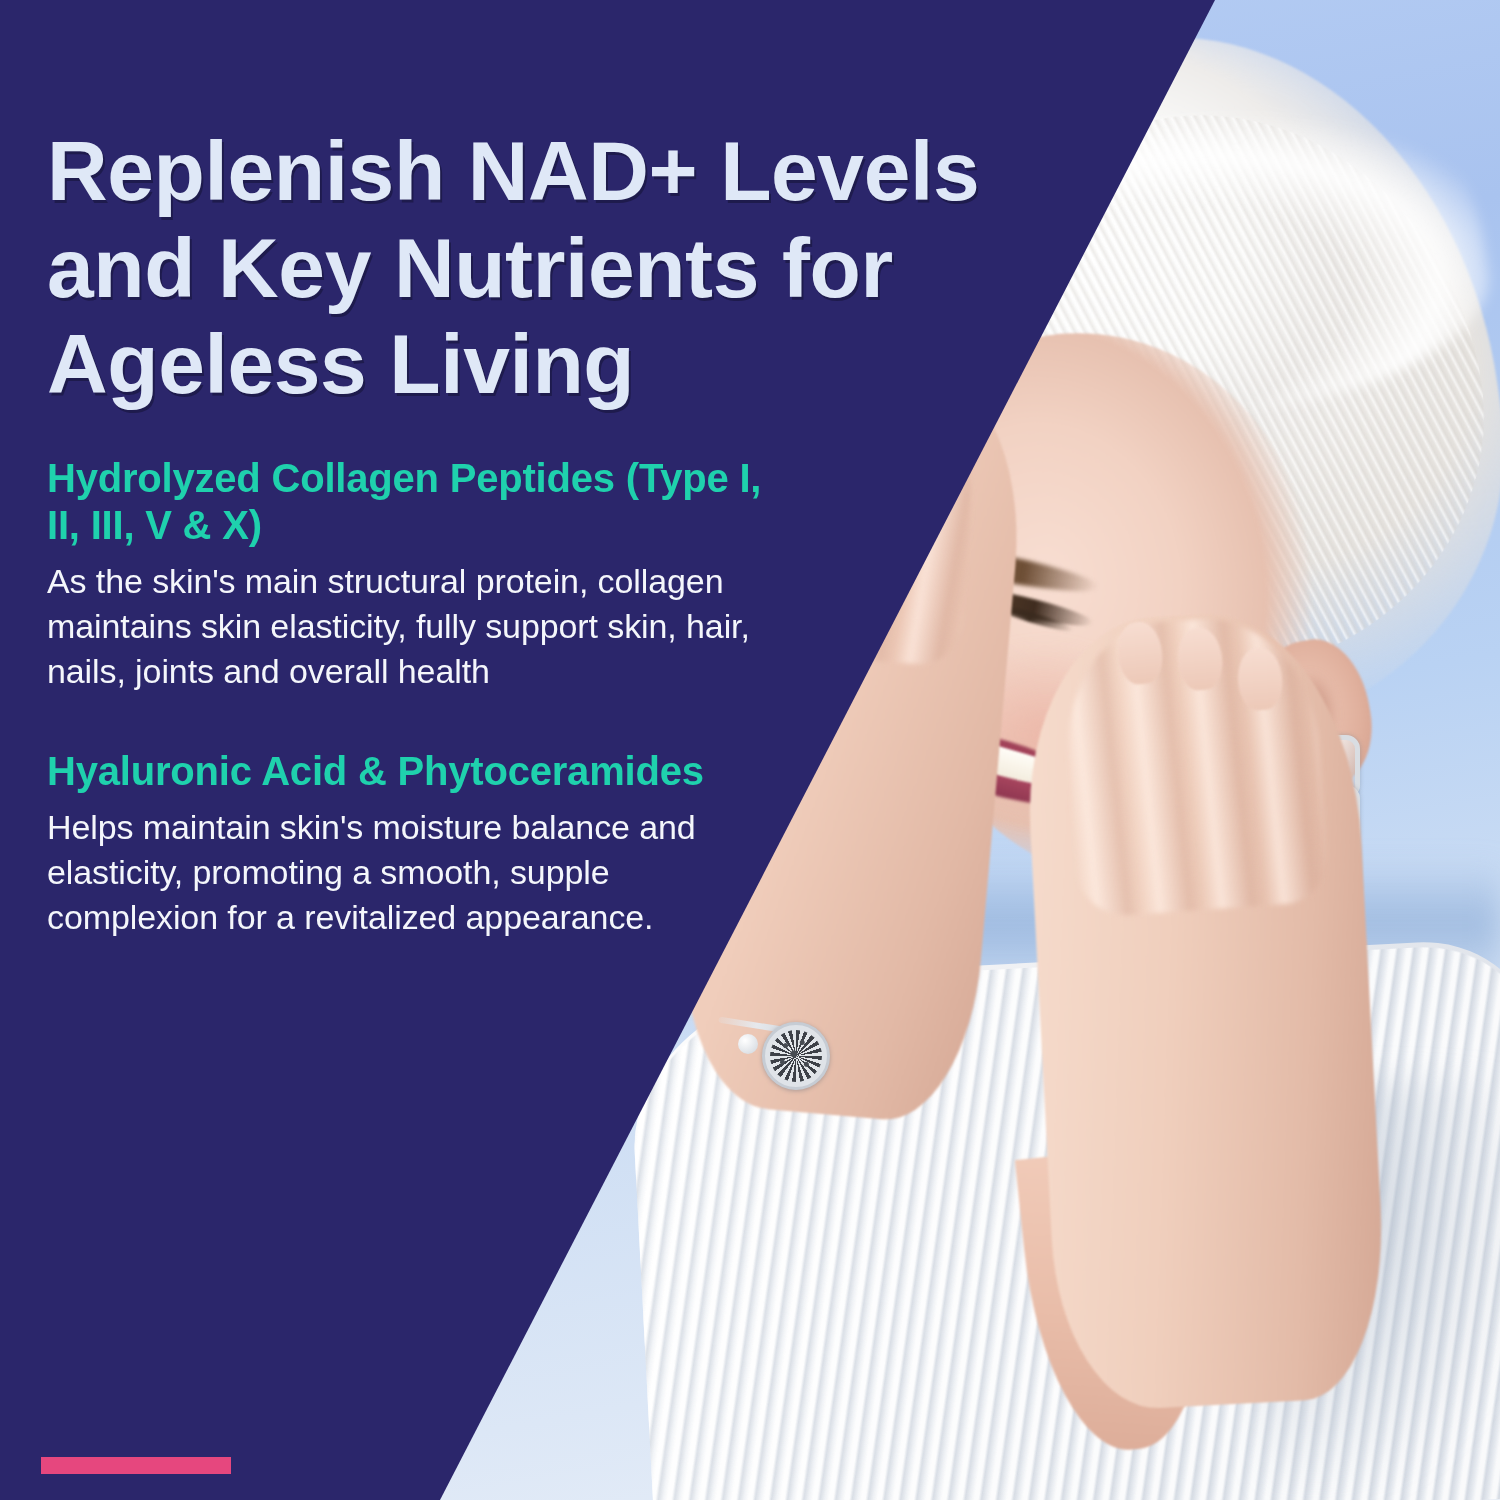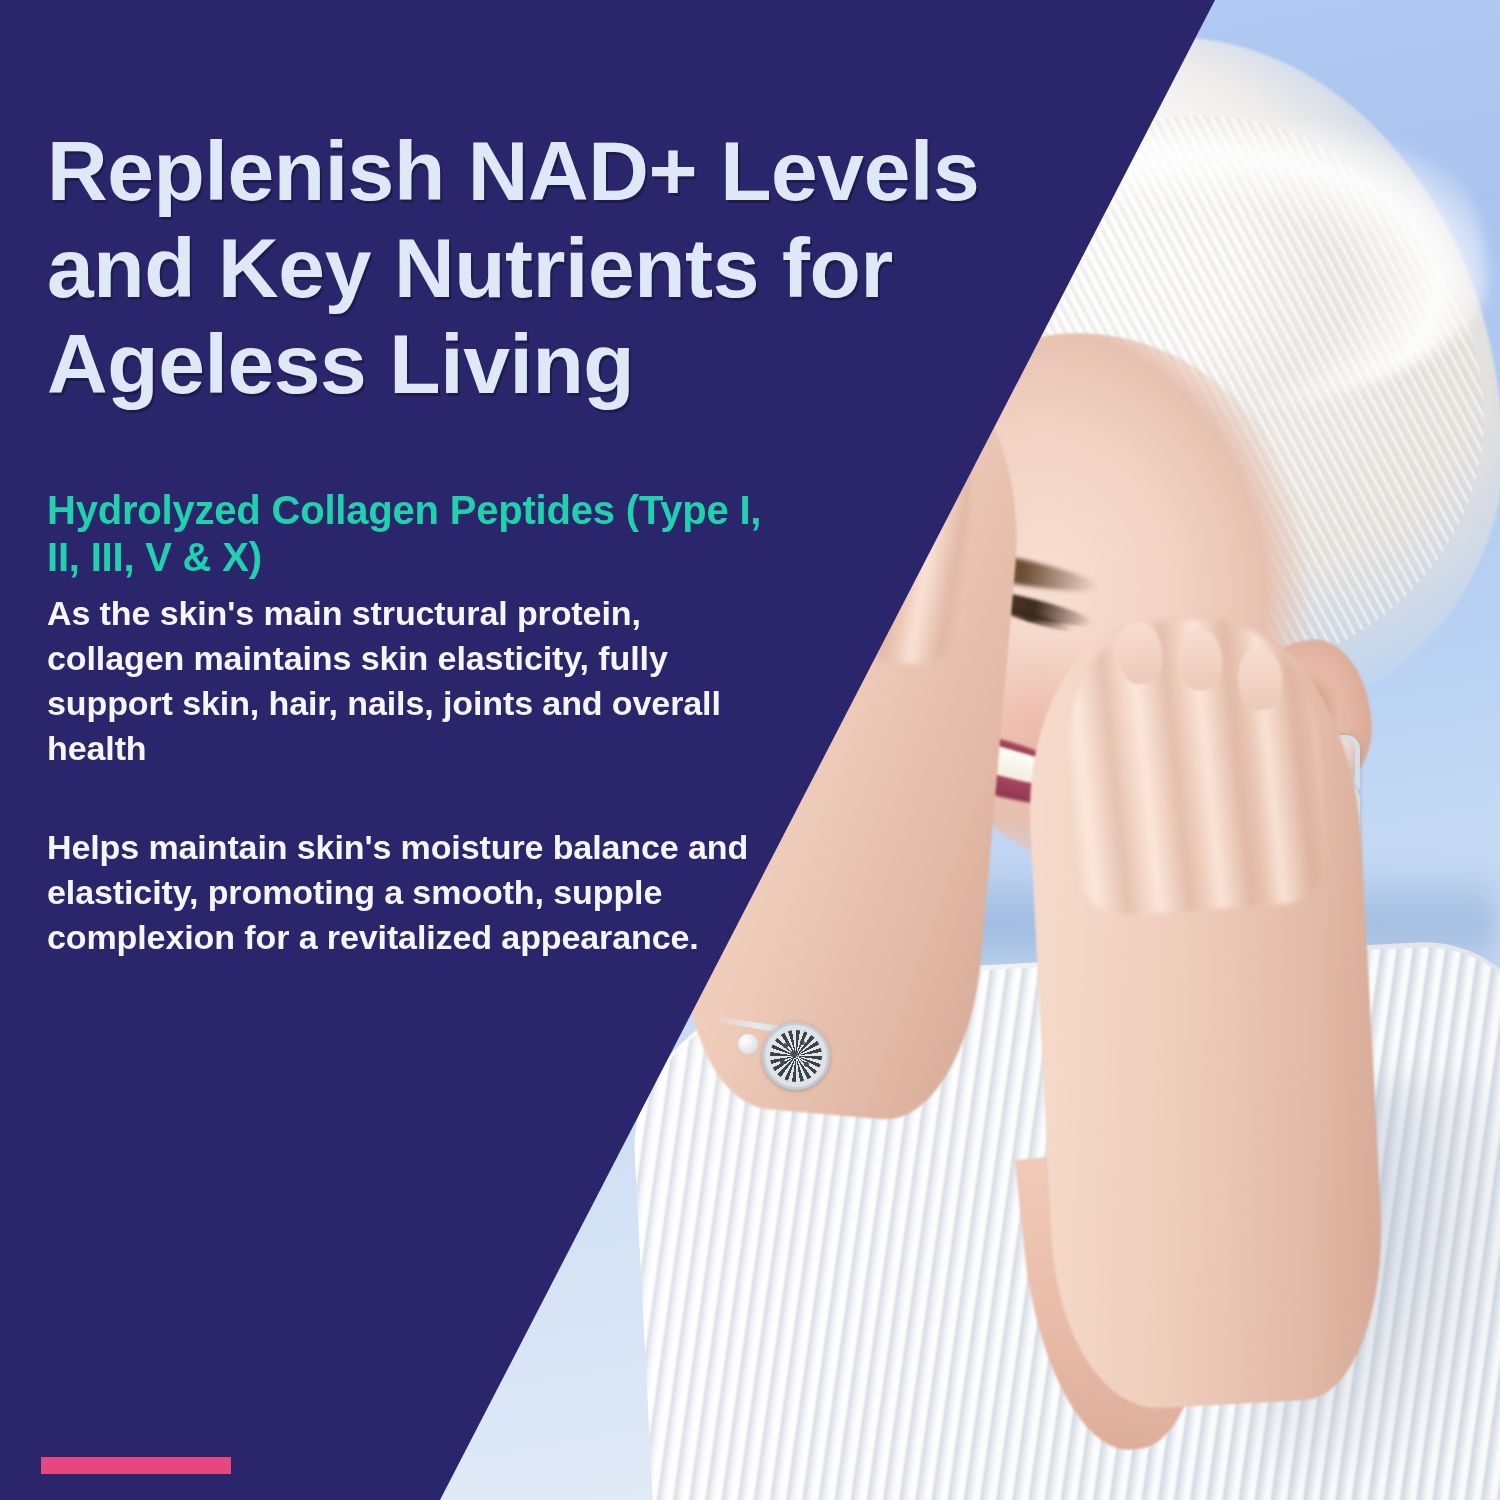--- a/index.html
+++ b/index.html
@@ -351,34 +351,34 @@
     line-height: 1.15;
     letter-spacing: -0.4px;
     text-shadow: 2px 3px 0 rgba(20,18,52,.55);
   }
   .sections {
     position: absolute;
     left: 47px;
     top: 440px;
     width: 720px;
   }
-  .section { margin-bottom: 54px; margin-top: 32px; }
+  .section { margin-bottom: 54px; }
   .section:last-child { margin-bottom: 0; }
   .sec-title {
     color: #1fd1ad;
     font-size: 40px;
     font-weight: 700;
     line-height: 1.18;
     margin: 0 0 10px 0;
     letter-spacing: -0.2px;
   }
   .sec-body {
     color: #f4f6fb;
     font-size: 34px;
-    font-weight: 700;
+    font-weight: 400;
     line-height: 1.32;
     margin: 0;
     letter-spacing: -0.1px;
   }
   .accent-bar {
     position: absolute;
     left: 41px;
     top: 1442px;
     width: 190px;
     height: 17px;
@@ -444,20 +444,21 @@
     <h1 class="headline">Replenish NAD+ Levels and Key Nutrients for Ageless Living</h1>
 
     <div class="sections">
 
       <div class="section">
         <h2 class="sec-title">Hydrolyzed Collagen Peptides (Type I, II, III, V &amp; X)</h2>
         <p class="sec-body">As the skin's main structural protein, collagen maintains skin elasticity, fully support skin, hair, nails, joints and overall health</p>
       </div>
 
       <div class="section">
+        <h2 class="sec-title">Hyaluronic Acid &amp; Phytoceramides</h2>
         <p class="sec-body">Helps maintain skin's moisture balance and elasticity, promoting a smooth, supple complexion for a revitalized appearance.</p>
       </div>
 
       <div class="section">
       </div>
 
     </div>
 
     <div class="accent-bar"></div>
   </div>

